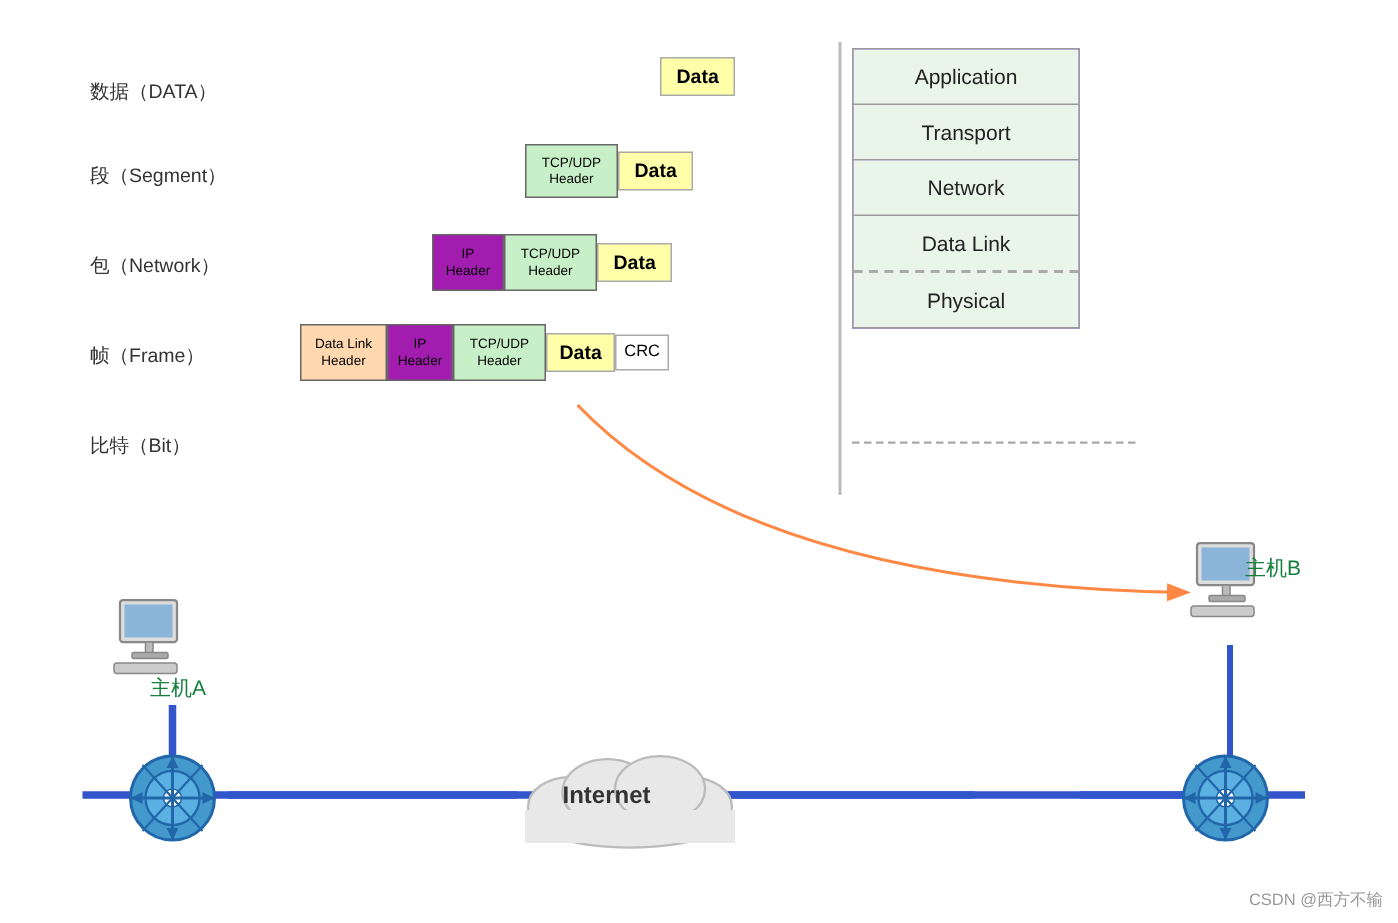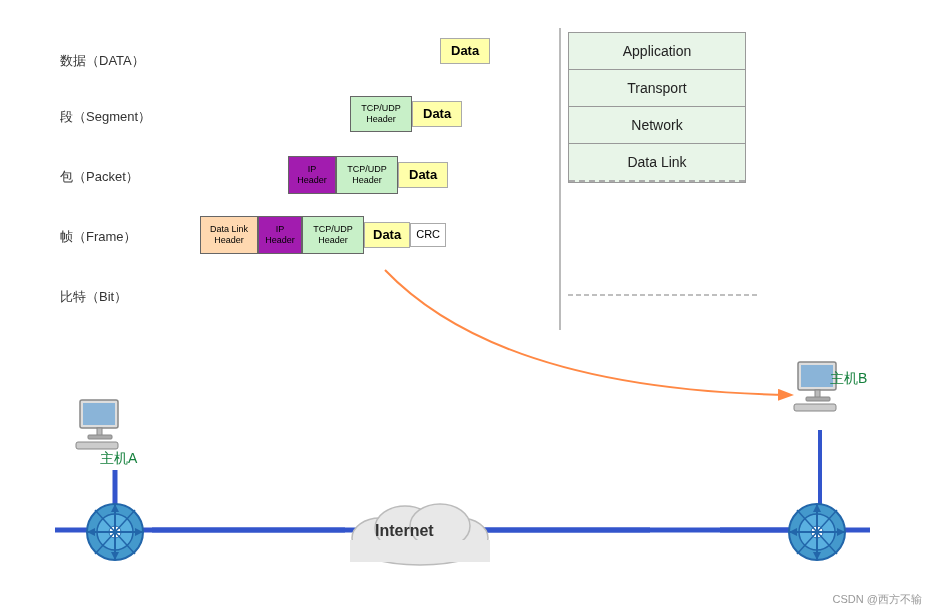--- a/index.html
+++ b/index.html
@@ -16,21 +16,21 @@
       height: 615px;
       position: relative;
       background: #fff;
     }
 
     
     .osi-stack {
       position: absolute;
       top: 32px;
       left: 568px;
-      width: 178px;
+      width: 152px;
       border: 1.5px solid #999;
       background: #6d28d9;
     }
     .osi-layer {
       border-bottom: 1px solid #999;
       text-align: center;
       padding: 10px 4px;
       font-size: 14px;
       color: #222;
       background: #e8f5e8;
@@ -173,25 +173,26 @@
     <line x1="152" y1="530" x2="345" y2="530" stroke="#3355cc" stroke-width="5"></line>
     <line x1="430" y1="530" x2="650" y2="530" stroke="#3355cc" stroke-width="5"></line>
     <line x1="720" y1="530" x2="790" y2="530" stroke="#3355cc" stroke-width="5"></line>
   </svg>
 
   <div class="osi-stack">
     <div class="osi-layer">Application</div>
     <div class="osi-layer">Transport</div>
     <div class="osi-layer">Network</div>
     <div class="osi-layer dashed-bottom">Data Link</div>
+    <div class="osi-layer">Physical</div>
   </div>
 
   <div class="cn-label" style="top:52px; left:60px;">数据（DATA）</div>
   <div class="cn-label" style="top:108px; left:60px;">段（Segment）</div>
-  <div class="cn-label" style="top:168px; left:60px;">包（Packet）</div>
+  <div class="cn-label" style="top:168px; left:60px;">包（Network）</div>
   <div class="cn-label" style="top:228px; left:60px;">帧（Frame）</div>
   <div class="cn-label" style="top:288px; left:60px;">比特（Bit）</div>
 
   <div class="packet-row" style="top:38px; left:440px;">
     <div class="pkt-box pkt-data">Data</div>
   </div>
 
   <div class="packet-row" style="top:96px; left:350px;">
     <div class="pkt-box pkt-tcpudp" style="width:62px; height:36px; display:flex; align-items:center; justify-content:center;">
         <span style="font-size:9px; line-height:1.2;">TCP/UDP<br>Header</span>

